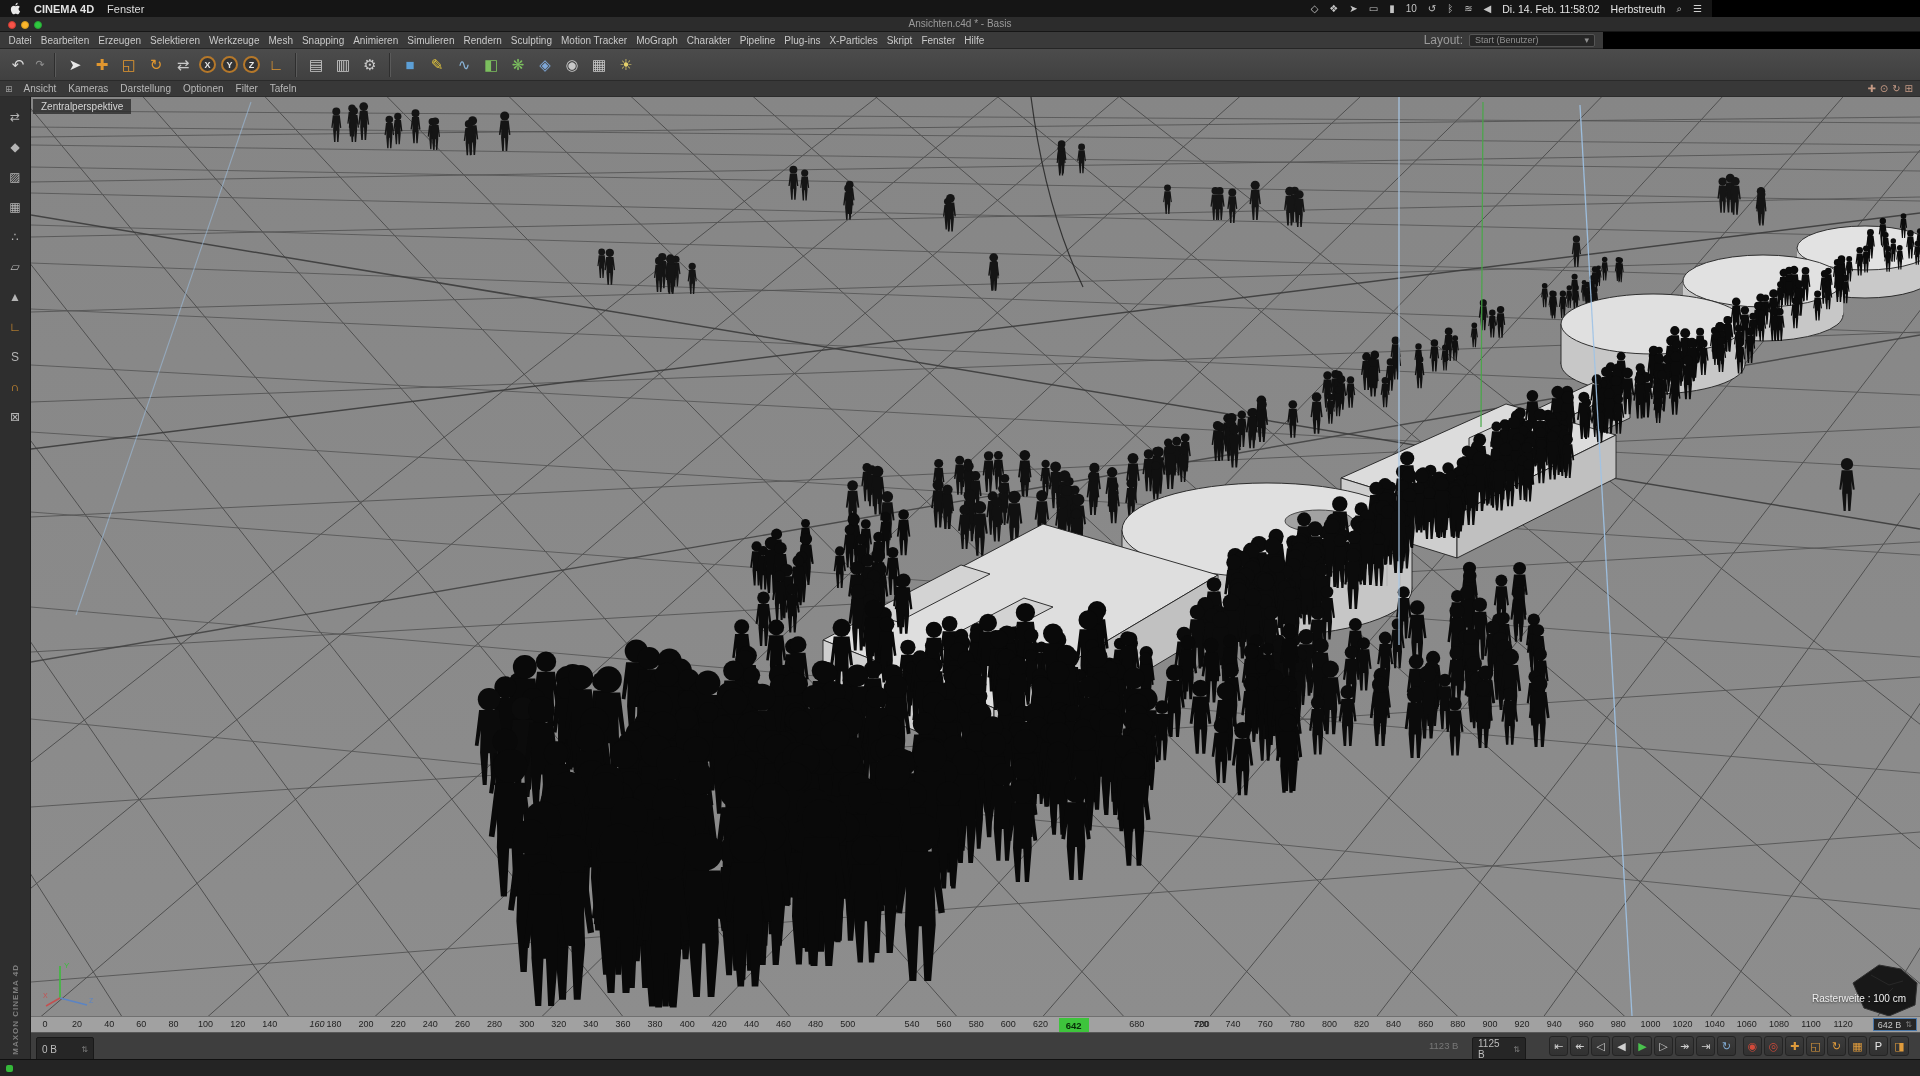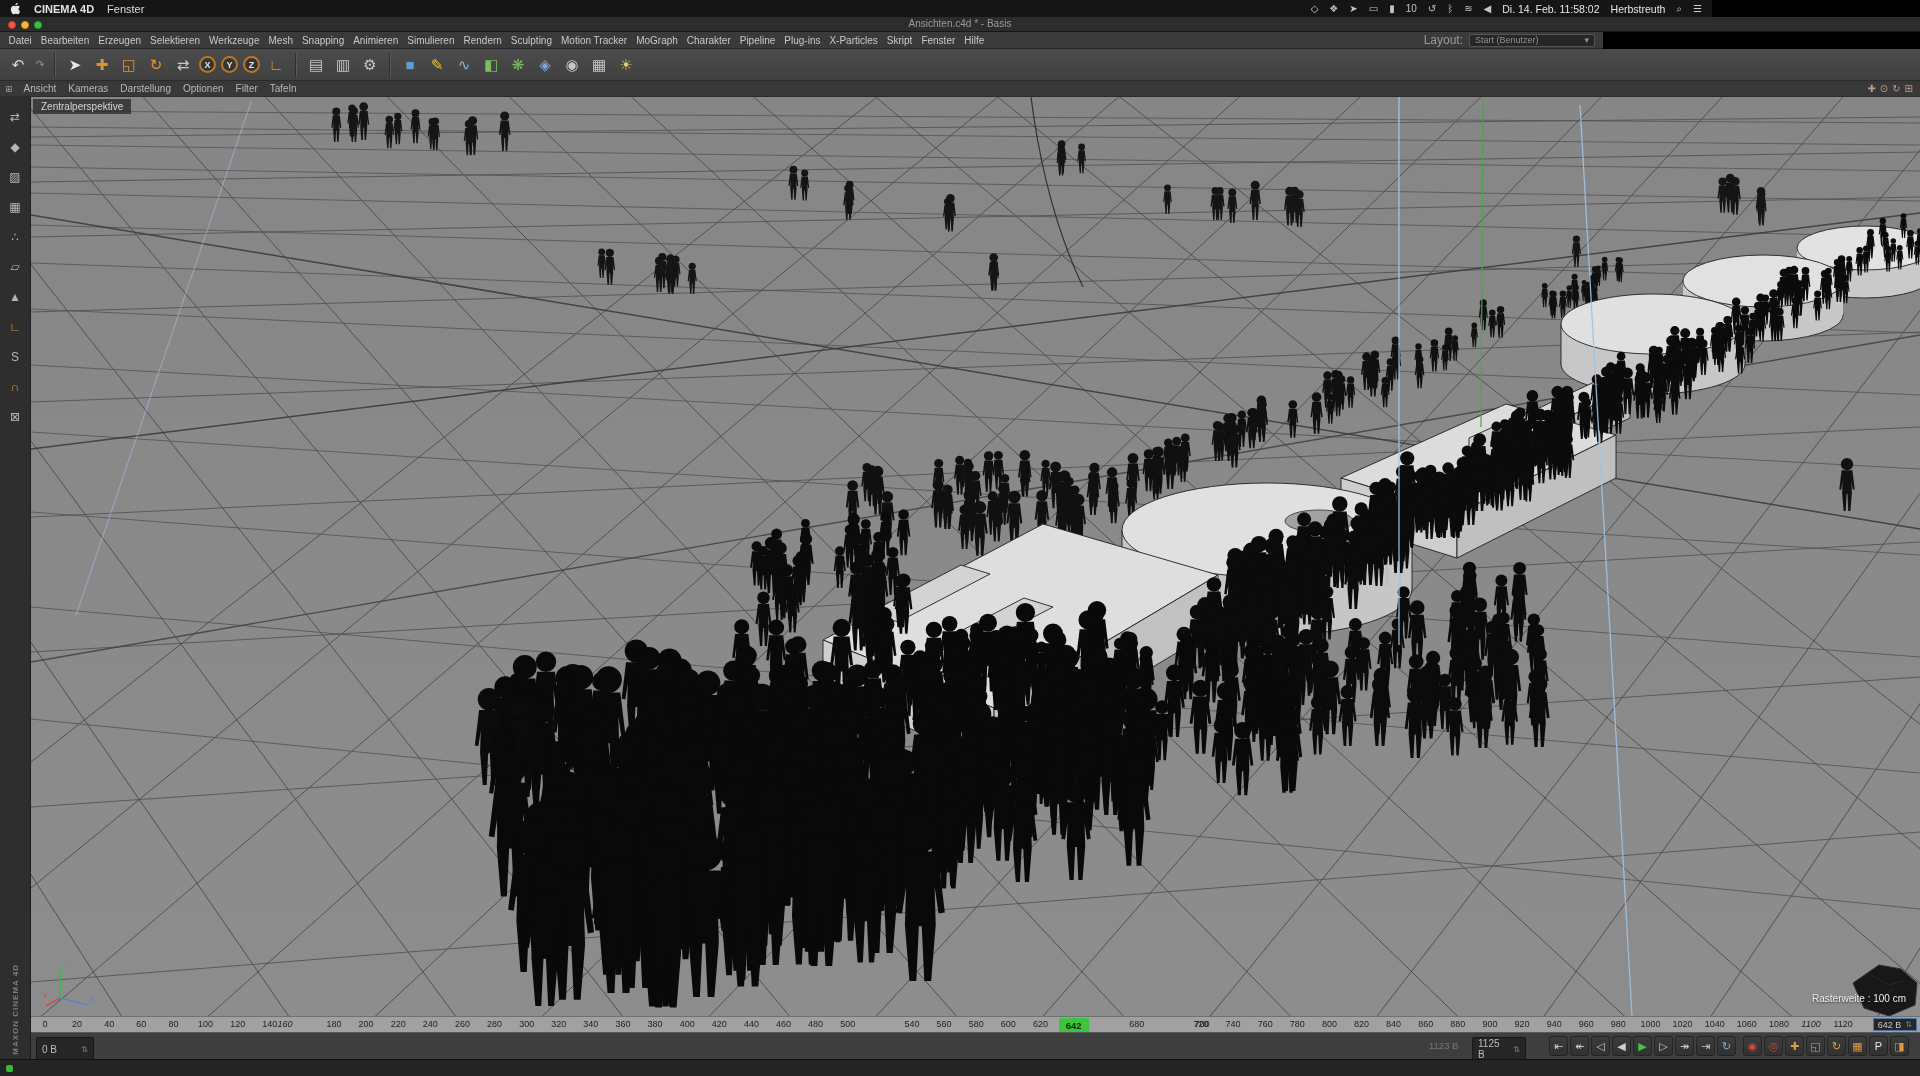--- a/index.html
+++ b/index.html
@@ -1241,21 +1241,21 @@
     <span class="stepper">⇅</span>
   </div>
 <span class="tick" style="left: 14px;">0</span>
     <span class="tick" style="left: 46.11px;">20</span>
     <span class="tick" style="left: 78.22px;">40</span>
     <span class="tick" style="left: 110.33px;">60</span>
     <span class="tick" style="left: 142.44px;">80</span>
     <span class="tick" style="left: 174.55px;">100</span>
     <span class="tick" style="left: 206.66px;">120</span>
     <span class="tick" style="left: 238.77px;">140</span>
-    <span class="tick" style="left: 254px; font-style: italic;">160</span>
+    <span class="tick" style="left: 286px; font-style: italic;">160</span>
     <span class="tick" style="left: 302.99px;">180</span>
     <span class="tick" style="left: 335.1px;">200</span>
     <span class="tick" style="left: 367.21px;">220</span>
     <span class="tick" style="left: 399.32px;">240</span>
     <span class="tick" style="left: 431.43px;">260</span>
     <span class="tick" style="left: 463.54px;">280</span>
     <span class="tick" style="left: 495.65px;">300</span>
     <span class="tick" style="left: 527.76px;">320</span>
     <span class="tick" style="left: 559.87px;">340</span>
     <span class="tick" style="left: 591.98px;">360</span>
@@ -1288,21 +1288,21 @@
     <span class="tick" style="left: 1458.95px;">900</span>
     <span class="tick" style="left: 1491.06px;">920</span>
     <span class="tick" style="left: 1523.17px;">940</span>
     <span class="tick" style="left: 1555.28px;">960</span>
     <span class="tick" style="left: 1587.39px;">980</span>
     <span class="tick" style="left: 1619.5px;">1000</span>
     <span class="tick" style="left: 1651.61px;">1020</span>
     <span class="tick" style="left: 1683.72px;">1040</span>
     <span class="tick" style="left: 1715.83px;">1060</span>
     <span class="tick" style="left: 1747.94px;">1080</span>
-    <span class="tick" style="left: 1780.05px; font-style: italic;">1100</span>
+    <span class="tick" style="left: 1780.05px;">1100</span>
     <span class="tick" style="left: 1812.16px;">1120</span>
   </div>
 
 <div class="bar" id="bottom-bar">
   <div class="numfield" id="start-frame-field">
     <span>0 B</span>
     <span class="stepper">⇅</span>
   </div>
   <span id="range-ghost">1123 B</span>
   <div class="numfield" id="end-frame-field">

